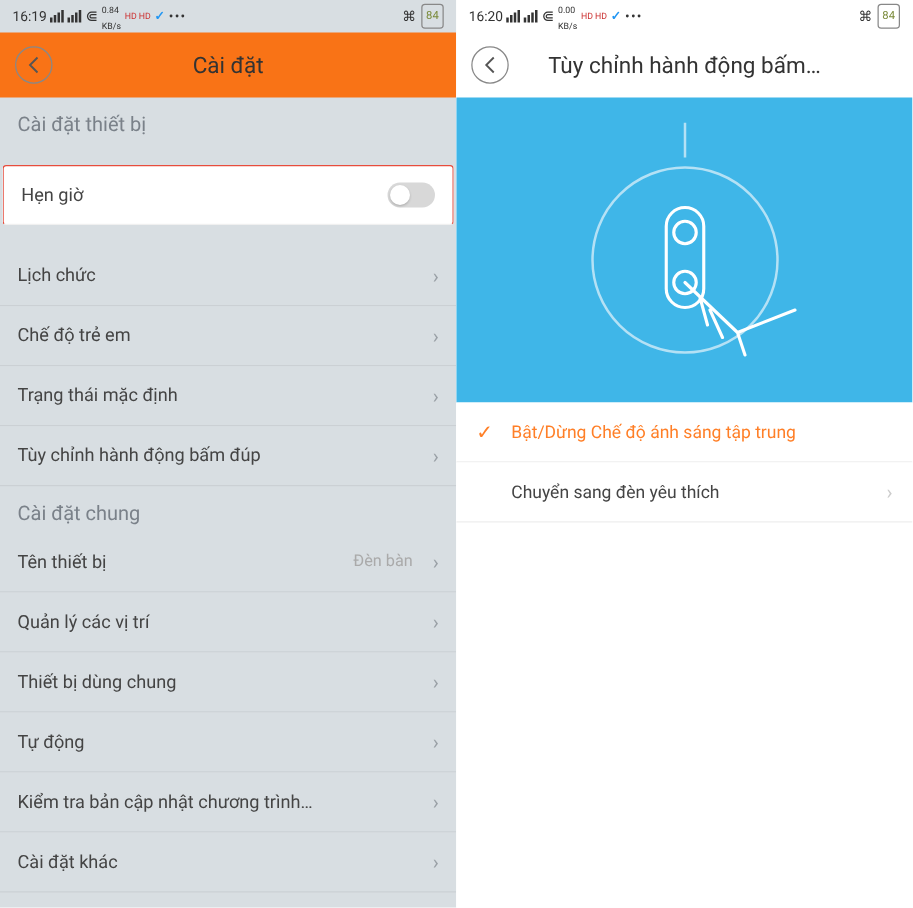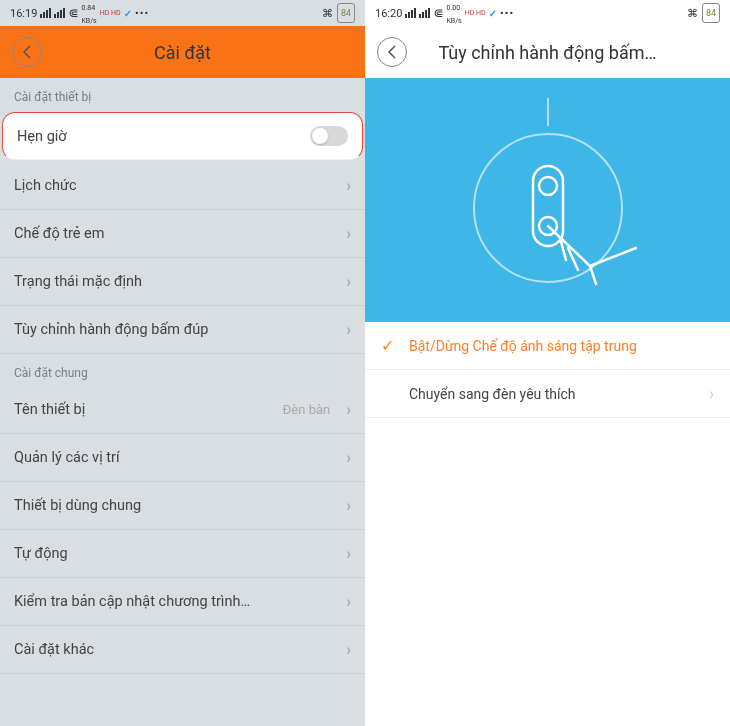--- a/index.html
+++ b/index.html
@@ -20,26 +20,26 @@
 .dots { letter-spacing: 1px; }
 .blue-check { color: #2196f3; font-weight: bold; font-size: 10px; }
 .bt { font-size: 11px; }
 .battery { border: 1px solid #888; border-radius: 3px; padding: 4px 3px; font-size: 9px; color: #7a8a3a; position: relative; }
 
 .header { height: 52px; display: flex; align-items: center; position: relative; }
 .header.dimmed { background: #f97316; }
 .back-btn { width: 30px; height: 30px; border: 1px solid #888; border-radius: 50%; display: flex; align-items: center; justify-content: center; margin-left: 12px; color: #555; cursor: pointer; }
 .header-title { position: absolute; left: 50%; transform: translateX(-50%); font-size: 18px; color: #333; white-space: nowrap; max-width: 260px; overflow: hidden; text-overflow: ellipsis; }
 
-.section-label { font-size: 12px; color: #8a9199; padding: 12px 14px 6px; }
+.section-label { font-size: 16px; color: #8a9199; padding: 12px 14px 6px; }
 .dimmed .section-label { color: #7a8189; }
 
 .row { height: 48px; display: flex; align-items: center; justify-content: space-between; padding: 0 14px; border-bottom: 1px solid rgba(0,0,0,0.05); }
 .phone-left .row { background: #d8dee2; color: #444; border-bottom: 1px solid rgba(0,0,0,0.06); }
-.row-highlight { background: #fff !important; border: 1.5px solid #e74c3c; border-radius: 13px; margin: 2px 2px; }
+.row-highlight { background: #fff !important; border: 1.5px solid #e74c3c; border-radius: 3px; margin: 17px 2px; }
 .row-label { font-size: 14.5px; }
 .row-right { display: flex; align-items: center; gap: 16px; color: #aaa; font-size: 13px; }
 .chevron { color: #b5b8bc; font-size: 16px; }
 .dimmed .chevron { color: #9aa0a6; }
 
 .toggle { width: 38px; height: 20px; background: #d8d8d8; border-radius: 10px; position: relative; }
 .toggle::after { content: ""; position: absolute; width: 16px; height: 16px; background: #fff; border-radius: 50%; top: 2px; left: 2px; box-shadow: 0 1px 2px rgba(0,0,0,0.2); }
 
 .hero { background: #3fb6e8; color: #fff; text-align: center; padding: 20px 14px 24px; margin: 0; }
 .hero-text { font-size: 12.5px; line-height: 1.5; margin-top: 14px; }

